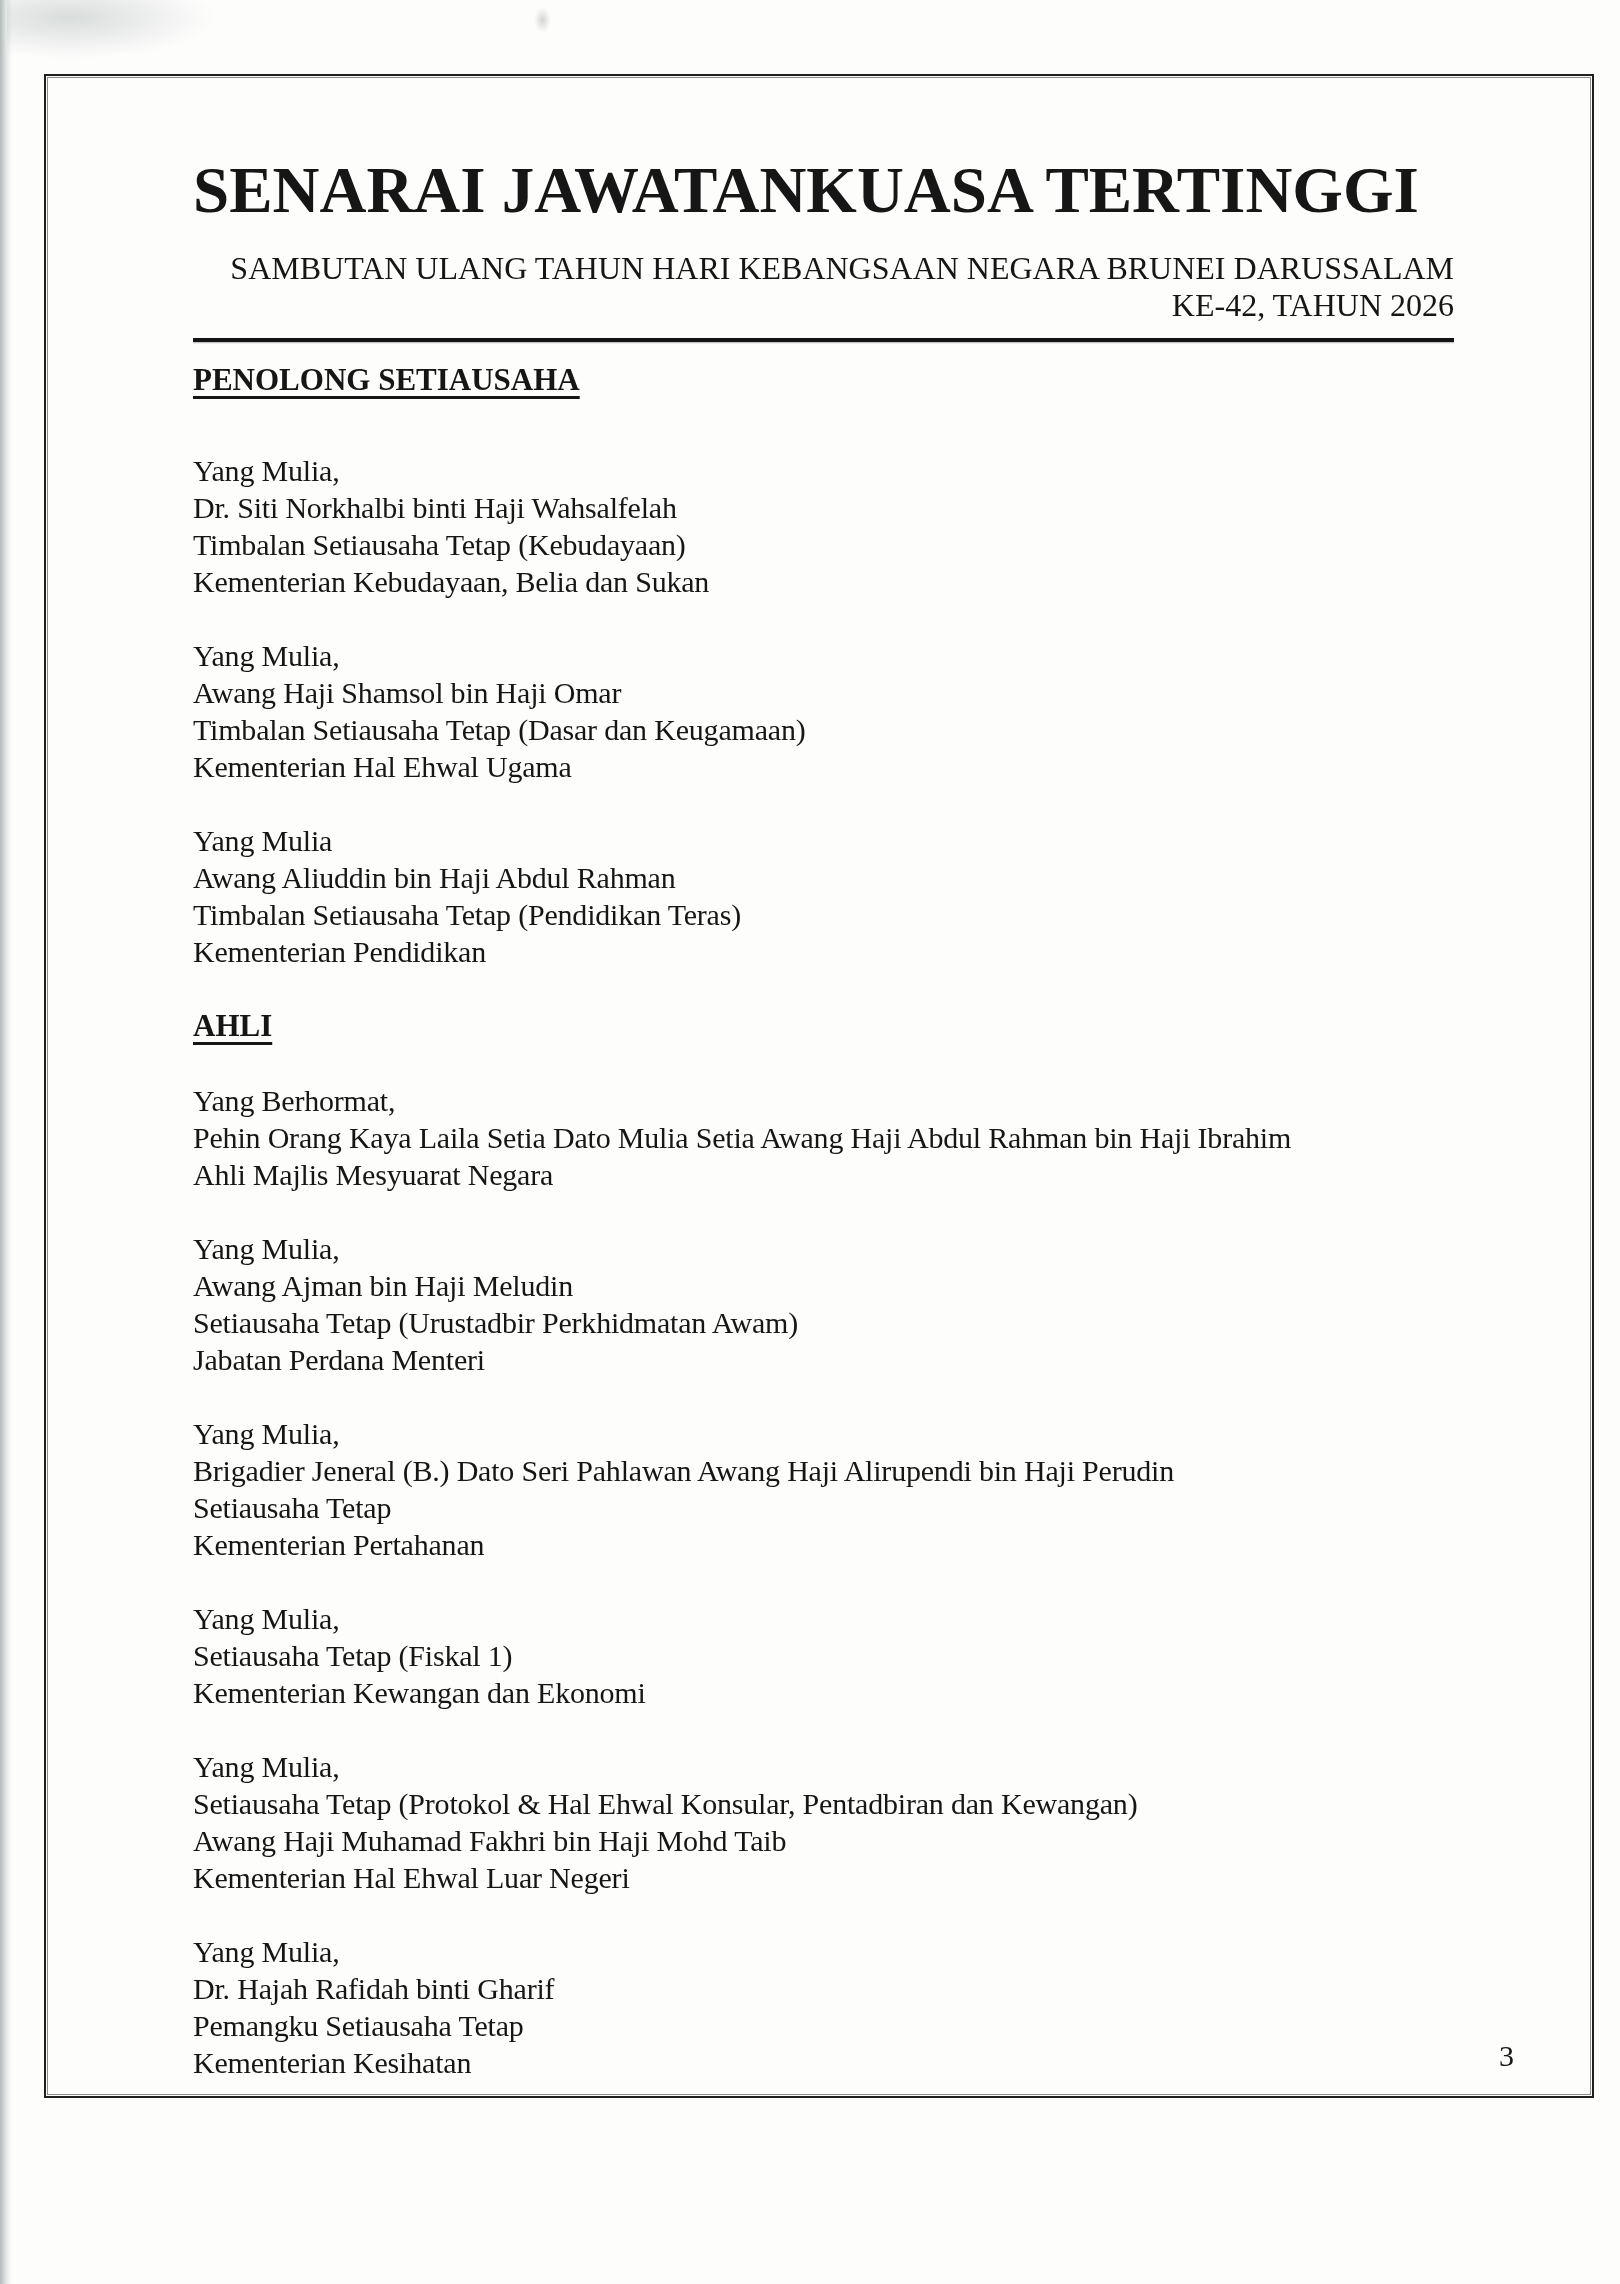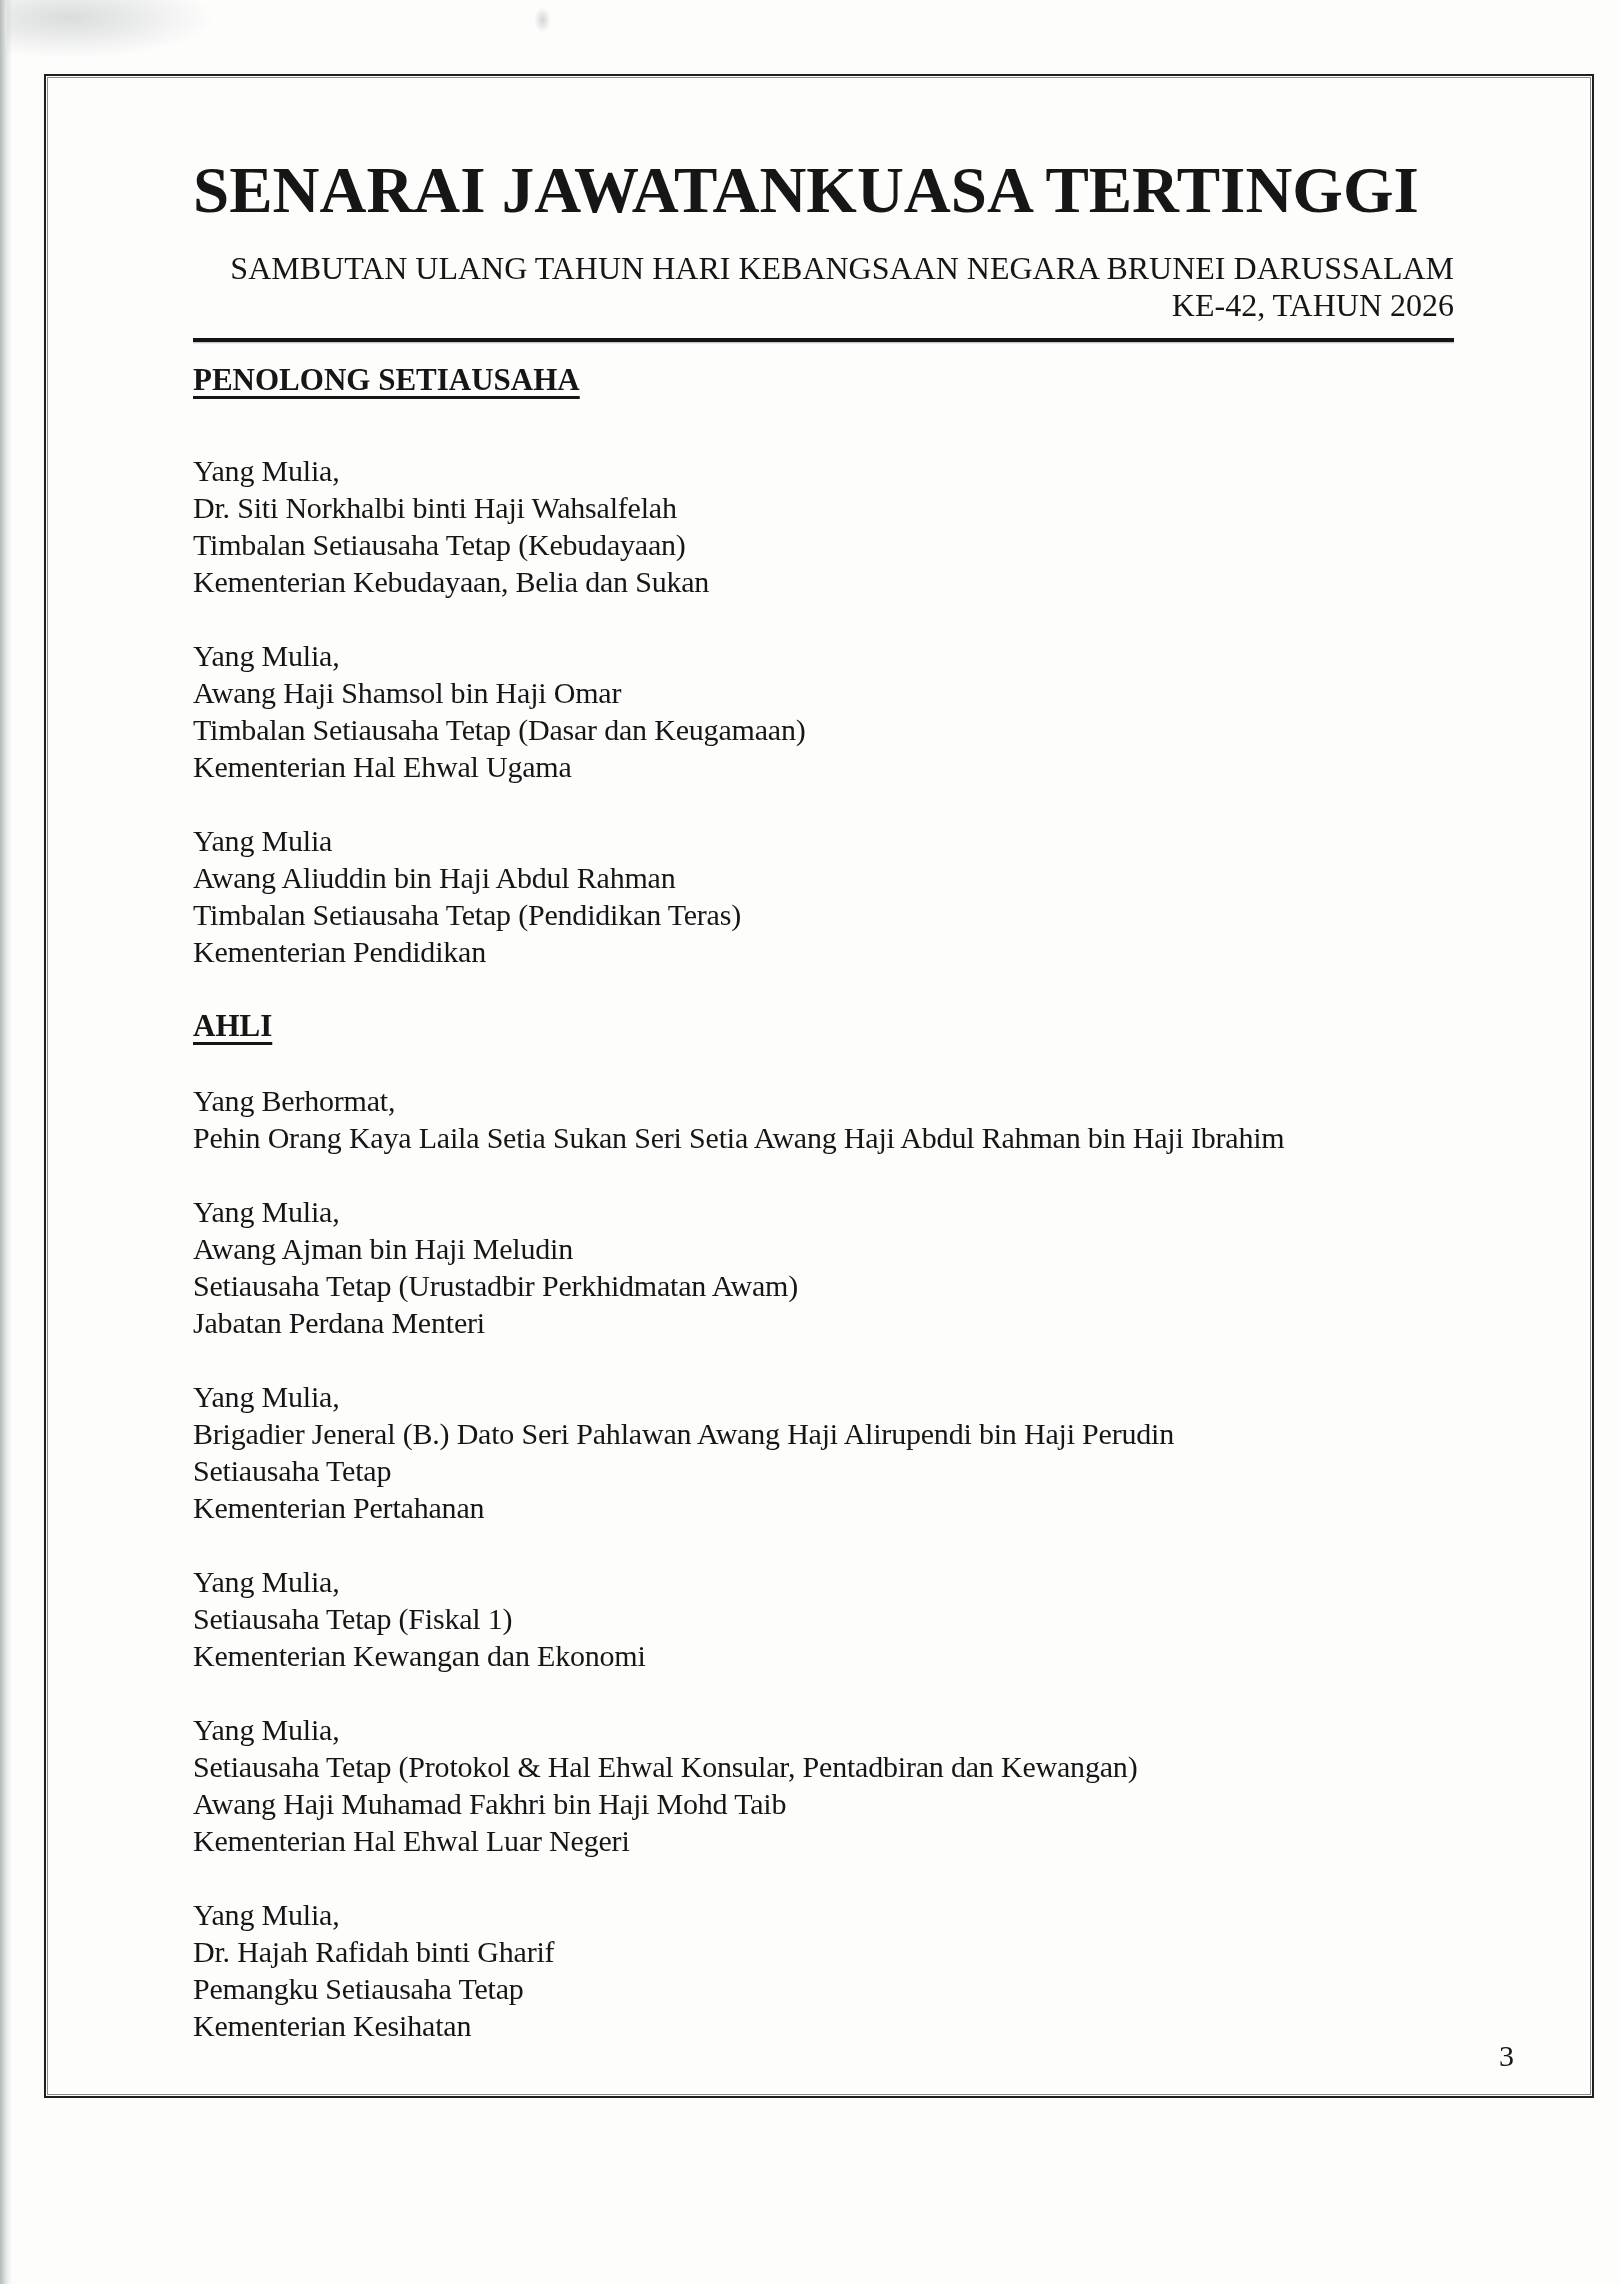--- a/index.html
+++ b/index.html
@@ -115,21 +115,22 @@
       <p>Yang Mulia</p>
       <p>Awang Aliuddin bin Haji Abdul Rahman</p>
       <p>Timbalan Setiausaha Tetap (Pendidikan Teras)</p>
       <p>Kementerian Pendidikan</p>
     </div>
 
     <h2 class="section-heading second">AHLI</h2>
 
     <div class="entry">
       <p>Yang Berhormat,</p>
-      <p>Pehin Orang Kaya Laila Setia Sukan Seri Setia Awang Haji Abdul Rahman bin Haji Ibrahim</p>
+      <p>Pehin Orang Kaya Laila Setia Dato Mulia Setia Awang Haji Abdul Rahman bin Haji Ibrahim</p>
+      <p>Ahli Majlis Mesyuarat Negara</p>
     </div>
 
     <div class="entry">
       <p>Yang Mulia,</p>
       <p>Awang Ajman bin Haji Meludin</p>
       <p>Setiausaha Tetap (Urustadbir Perkhidmatan Awam)</p>
       <p>Jabatan Perdana Menteri</p>
     </div>
 
     <div class="entry">

